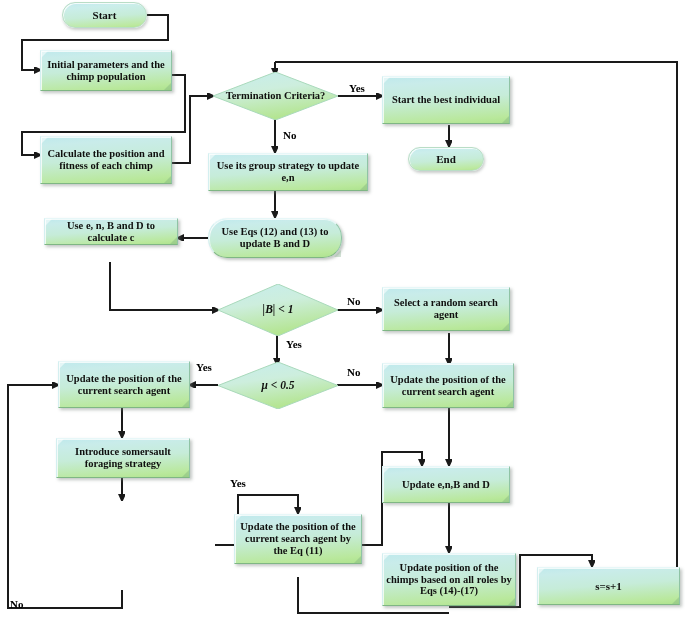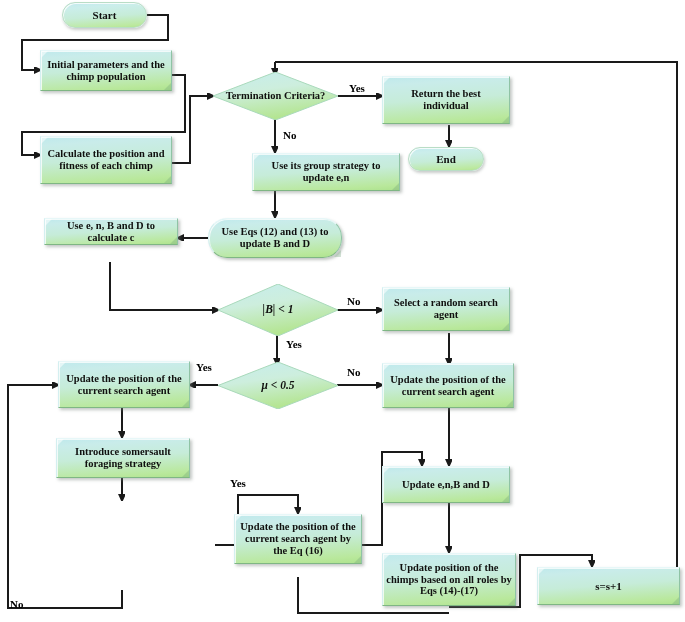--- a/index.html
+++ b/index.html
@@ -197,28 +197,28 @@
         </linearGradient>
       </defs>
       <polygon points="62.5,0 125,24 62.5,48 0,24" fill="url(#dg1)" stroke="#a9d9bb" stroke-width="1"></polygon>
     </svg>
     <div class="diamond-label" style="font-size:10.5px;">
       <span>Termination Criteria?</span>
     </div>
   </div>
 
   <div class="node box" style="left:382px; top:76px; width:128px; height:48px; font-size:10.5px; padding:0 5px;">
-    <span>Return the best individual</span>
+    <span>Start the best individual</span>
   </div>
 
   <div class="node terminator" style="left:408px; top:147px; width:76px; height:24px; font-size:11px;">
     <span>End</span>
   </div>
 
-  <div class="node box" style="left:208px; top:153px; width:148px; height:38px; font-size:10.5px; padding:0 4px;margin-left:44px;">
+  <div class="node box" style="left:208px; top:153px; width:160px; height:38px; font-size:10.5px; padding:0 4px;">
     <span>Use its group strategy to update e,n</span>
   </div>
 
   <div class="node box" style="left:208px; top:218px; width:134px; height:40px; font-size:10.5px; padding:0 4px;border-radius:19px;">
     <span>Use Eqs (12) and (13) to update B and D</span>
   </div>
 
   <div class="node box" style="left:44px; top:218px; width:134px; height:27px; font-size:10.5px; padding:10px 4px;">
     <span>Use e, n, B and D to calculate c</span>
   </div>
@@ -252,21 +252,21 @@
   <div class="node box" style="left:382px; top:363px; width:132px; height:45px; font-size:10.5px; padding:0 4px;">
     <span>Update the position of the current search agent</span>
   </div>
 
   <div class="node box" style="left:56px; top:438px; width:134px; height:40px; font-size:10.5px; padding:0 4px;">
     <span>Introduce somersault foraging strategy</span>
   </div>
 
 
   <div class="node box" style="left:234px; top:514px; width:128px; height:50px; font-size:10.5px; padding:0 4px;">
-    <span>Update the position of the current search agent by the Eq (16)</span>
+    <span>Update the position of the current search agent by the Eq (11)</span>
   </div>
 
   <div class="node box" style="left:382px; top:466px; width:128px; height:37px; font-size:10.5px; padding:0 4px;">
     <span>Update e,n,B and D</span>
   </div>
 
   <div class="node box" style="left:382px; top:553px; width:134px; height:53px; font-size:10.5px; padding:0 3px;">
     <span>Update position of the chimps based on all roles by Eqs (14)-(17)</span>
   </div>
 

